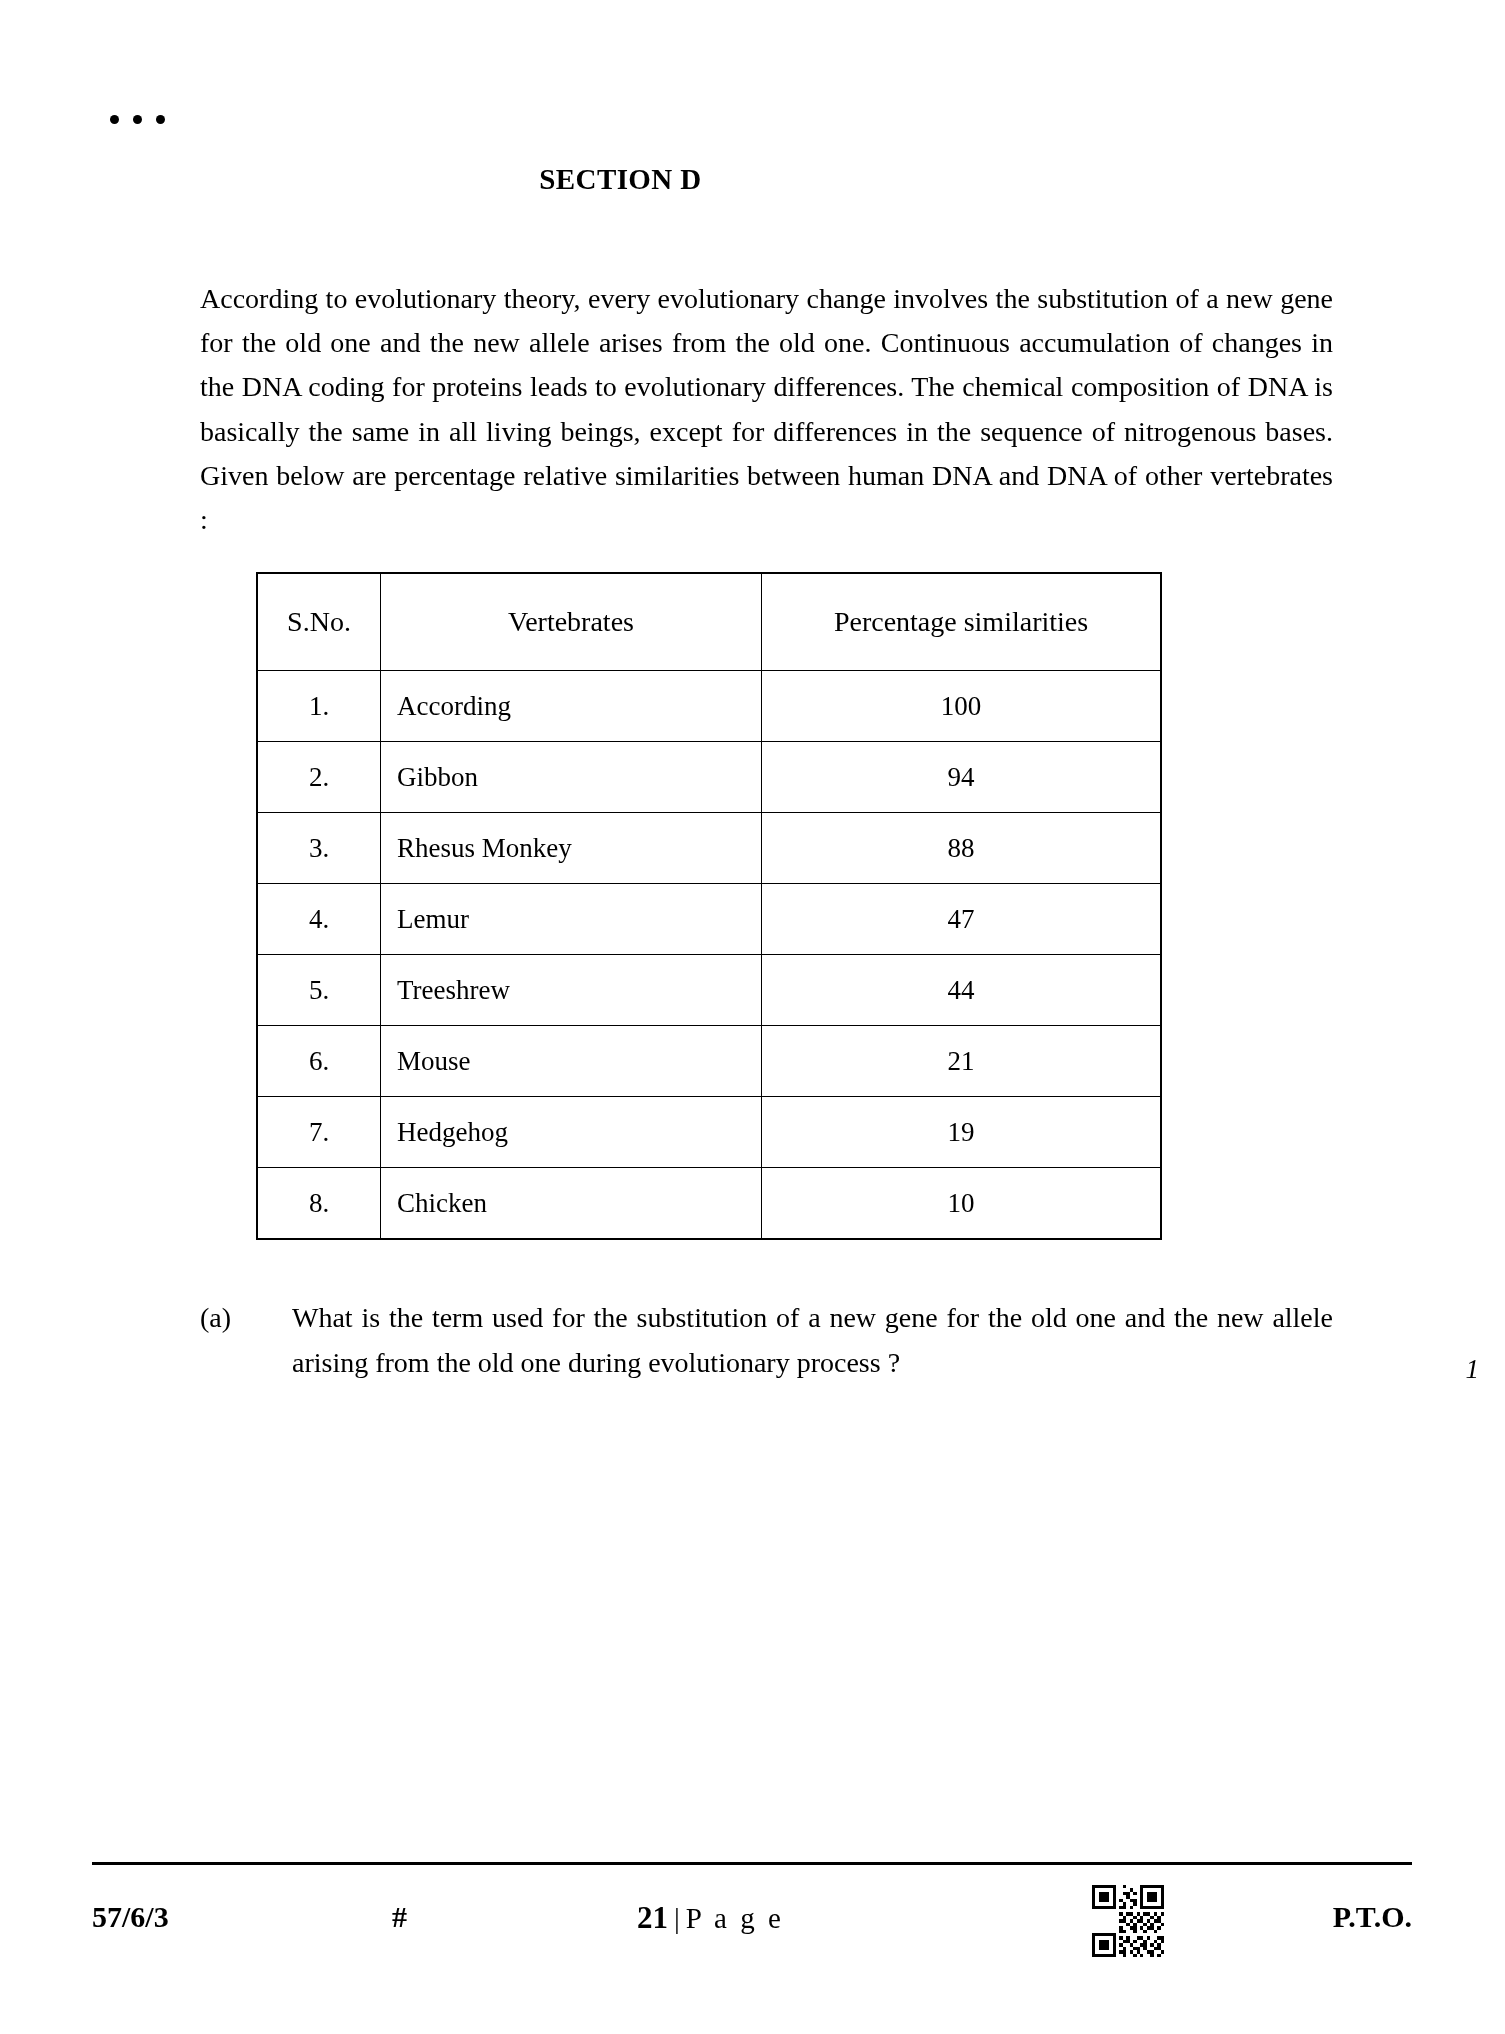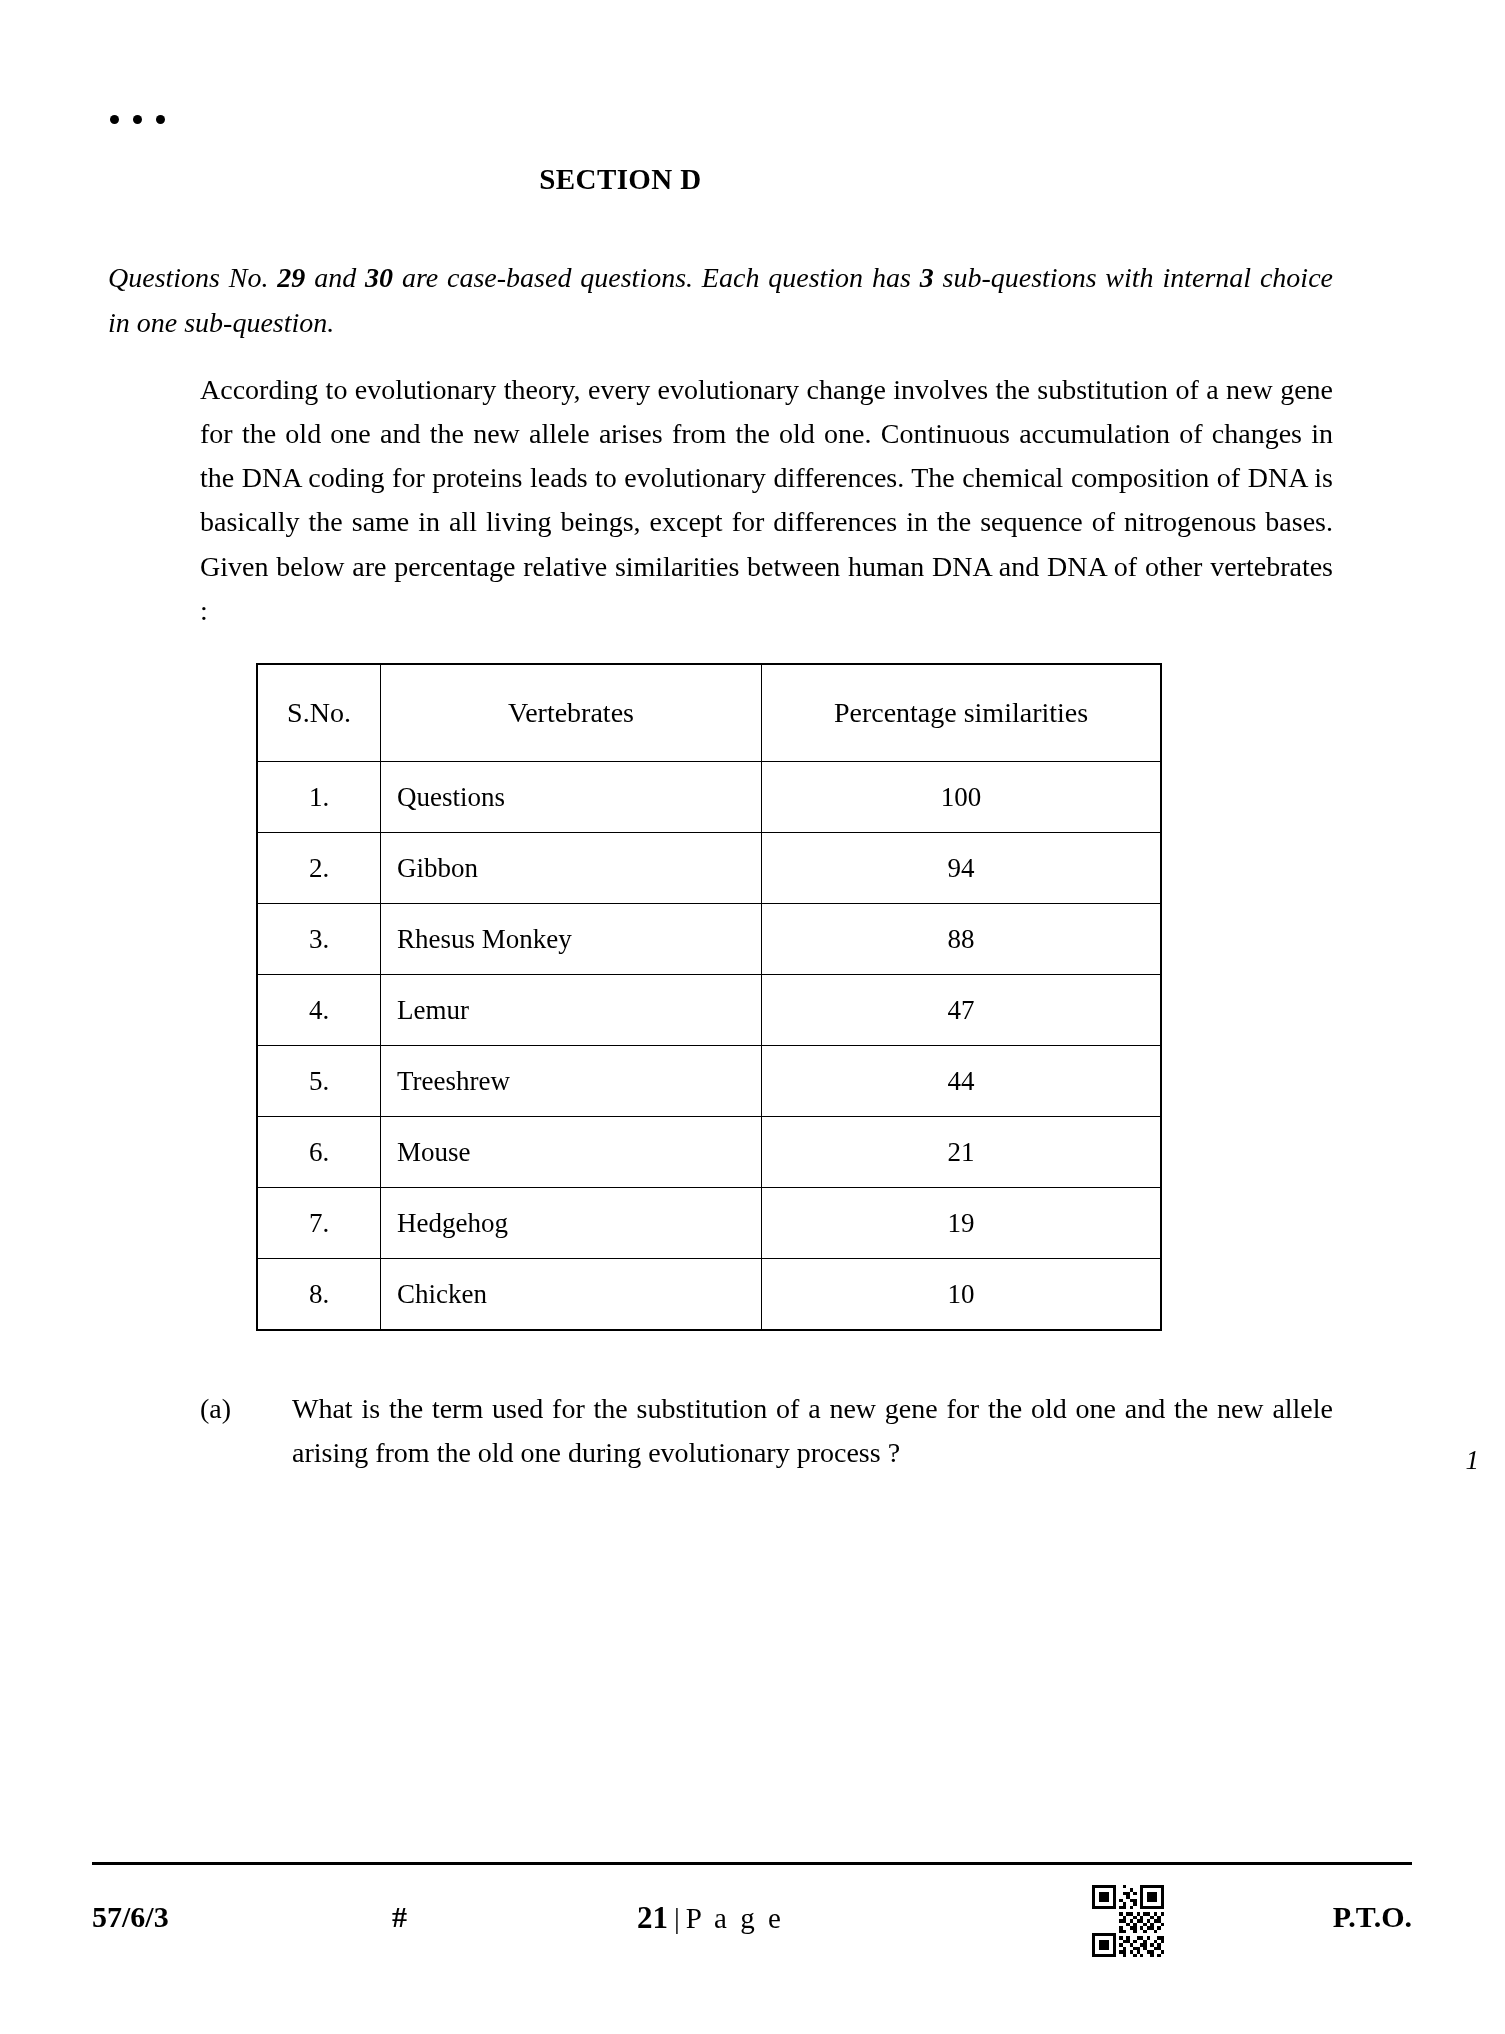--- a/index.html
+++ b/index.html
@@ -239,38 +239,37 @@
   <div class="top-dots">
     <span></span>
     <span></span>
     <span></span>
   </div>
 
   <div class="section-heading">SECTION D</div>
 
   <div class="content">
 
-    <p class="instructions"><span>Questions   No.   </span><b>29</b><span>   and   </span><b>30</b><span>   are   case-based   questions.   Each   question   has   </span><b>3</b><span> sub-questions with internal choice in one sub-question.</span></p>
 
 
     <p class="passage">According to evolutionary theory, every evolutionary change involves the substitution of a new gene for the old one and the new allele arises from the old one. Continuous accumulation of changes in the DNA coding for proteins leads to evolutionary differences. The chemical composition of DNA is basically the same in all living beings, except for differences in the sequence of nitrogenous bases. Given below are percentage relative similarities between human DNA and DNA of other vertebrates :</p>
 
     <div class="table-wrap">
       <table class="dna">
         <thead>
           <tr>
             <th class="col-sno">S.No.</th>
             <th class="col-vert" style="text-align:center;padding-left:0 !important;">Vertebrates</th>
             <th class="col-pct">Percentage similarities</th>
           </tr>
         </thead>
         <tbody>
           <tr>
             <td class="col-sno">1.</td>
-            <td class="col-vert">Questions</td>
+            <td class="col-vert">According</td>
             <td class="col-pct">100</td>
           </tr>
           <tr>
             <td class="col-sno">2.</td>
             <td class="col-vert">Gibbon</td>
             <td class="col-pct">94</td>
           </tr>
           <tr>
             <td class="col-sno">3.</td>
             <td class="col-vert">Rhesus Monkey</td>

